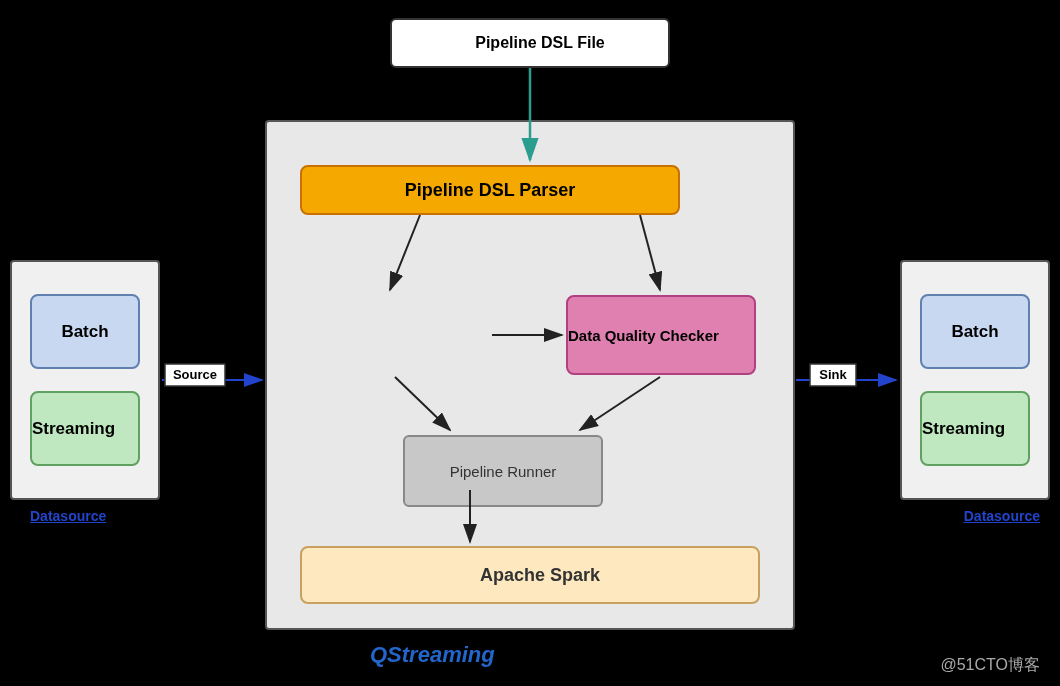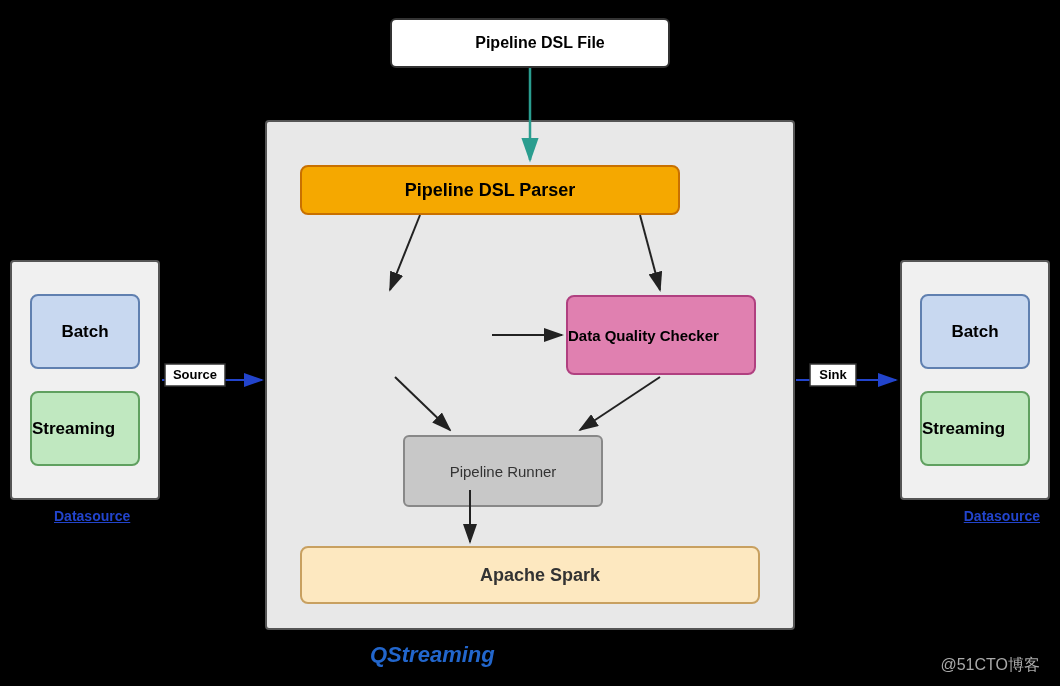--- a/index.html
+++ b/index.html
@@ -200,21 +200,20 @@
       font-size: 17px;
       font-weight: bold;
     }
 
     .datasource-label {
       position: absolute;
       font-size: 14px;
       font-weight: bold;
       color: #2244cc;
       text-decoration: underline;
-      margin-left: 24px;
     }
 
     .left-ds-label {
       top: 508px;
       left: 30px;
     }
 
     .right-ds-label {
       top: 508px;
       right: 20px;

